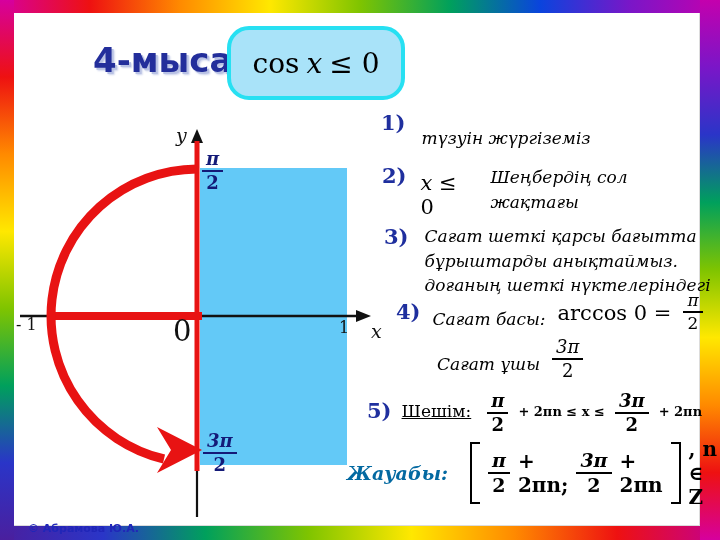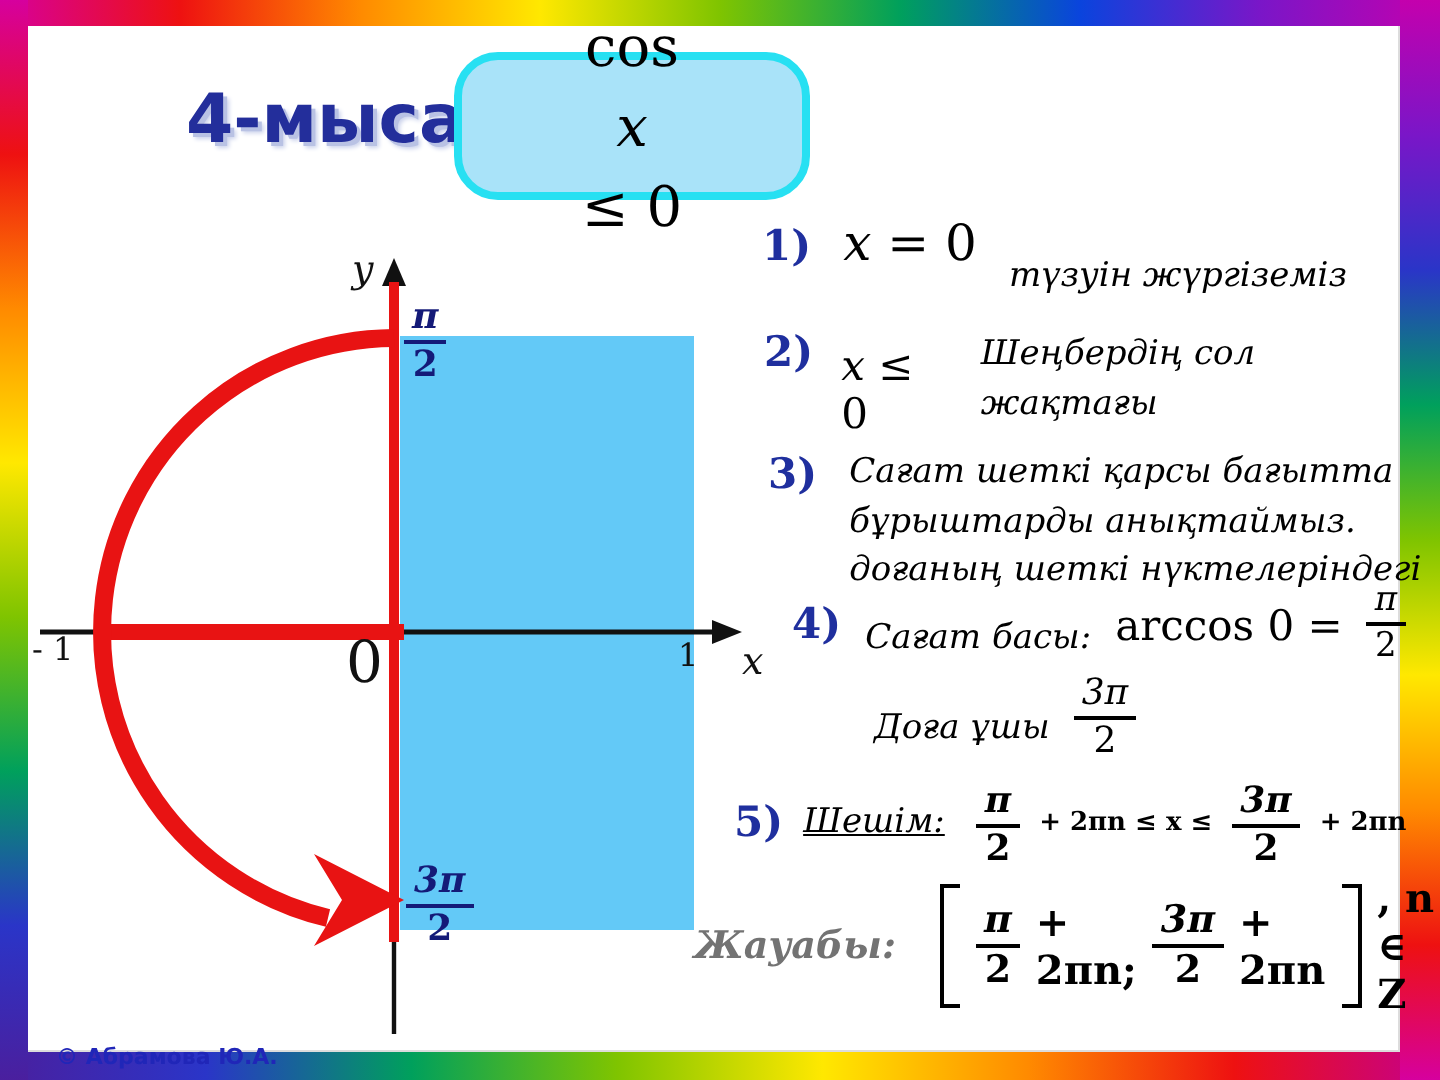--- a/index.html
+++ b/index.html
@@ -16,21 +16,21 @@
   .frame-right{left:700px;top:0;width:20px;height:540px;
     background:linear-gradient(to bottom,#c400ad,#7a16c8,#2a35c8,#00a05c,#7fc400,#ffe800,#ff8a00,#ee1111,#d6009e);}
   .surface{position:absolute;left:14px;top:13px;width:686px;height:513px;background:#ffffff;z-index:1;
     box-shadow:inset -1px -1px 0 #dcdcdc;}
   .attribution{position:absolute;left:28px;top:522px;z-index:4;font:bold 11px "DejaVu Sans",sans-serif;color:#2026b8;}
 
   .page-title{position:absolute;left:93px;top:40px;z-index:3;font:bold 34px "DejaVu Sans",sans-serif;color:#232e9b;
     text-shadow:2px 2px 0 #b9c2e4,3px 3px 2px #ccd3ec;}
   .formula-box{position:absolute;left:227px;top:26px;width:170px;height:66px;z-index:3;
     background:#a9e3f9;border:4px solid #27e0f2;border-radius:22px;
-    display:flex;align-items:center;justify-content:center;gap:7px;font-size:28px;color:#000;flex-direction:column;}
+    display:flex;align-items:center;justify-content:center;gap:7px;font-size:28px;color:#000;}
   .formula-box .var{font-style:italic;}
 
   svg.overlay{position:absolute;left:0;top:0;z-index:2;}
   .glabel{position:absolute;z-index:3;color:#111;}
   .g-y{left:176px;top:124px;font-style:italic;font-size:19px;}
   .g-x{left:371px;top:320px;font-style:italic;font-size:19px;}
   .g-zero{left:173px;top:314px;font-size:29px;}
   .g-one{left:339px;top:318px;font-size:16px;}
   .g-minusone{left:16px;top:315px;font-size:16px;}
 
@@ -57,25 +57,25 @@
   .row3 .itxt span{display:block;}
   .row4{left:396px;top:299px;gap:12px;}
   .row4 .itxt{margin-top:8px;}
   .row4 .math{font-size:21px;margin-top:2px;}
   .row4 .frac{font-size:17px;margin-top:-7px;color:#000;}
   .row4b{left:437px;top:338px;gap:12px;}
   .row4b .itxt{margin-top:14px;}
   .row4b .frac{font-size:18px;color:#000;}
   .row5{left:367px;top:392px;gap:10px;}
   .row5 .num{margin-top:6px;}
-  .row5 .lbl{font-style:italic;font-size:17px;text-decoration:underline;margin-top:9px;margin-right:6px;}
+  .row5 .lbl{font-size:17px;text-decoration:underline;margin-top:9px;margin-right:6px;}
   .row5 .m{font-weight:bold;font-size:13px;margin-top:12px;}
   .row5 .frac{font-weight:bold;font-size:18px;}
   .answer{left:347px;top:437px;gap:8px;align-items:center;}
-  .answer .lbl{font-weight:bold;font-style:italic;font-size:19px;color:#737373;margin-right:14px;}
+  .answer .lbl{font-weight:bold;font-style:italic;font-size:19px;color:#0369a1;margin-right:14px;}
   .answer .m{font-weight:bold;font-size:20px;}
   .answer .frac{font-weight:bold;font-size:19px;}
   .brk{width:8px;height:58px;flex:none;}
   .brk-l{border-left:2.5px solid #000;border-top:2.5px solid #000;border-bottom:2.5px solid #000;}
   .brk-r{border-right:2.5px solid #000;border-top:2.5px solid #000;border-bottom:2.5px solid #000;}
 </style>
 </head>
 <body>
 
 <div class="stage">
@@ -115,21 +115,20 @@
     <span class="fnum">π</span>
     <span class="fden">2</span>
   </span>
   <span class="frac gfrac gfrac-bottom">
     <span class="fnum">3π</span>
     <span class="fden">2</span>
   </span>
 
   <div class="row row1">
     <span class="num">1)</span>
-    <span class="math"><span class="var">x</span> <span>= 0</span></span>
     <span class="itxt">түзуін жүргіземіз</span>
   </div>
 
   <div class="row row2">
     <span class="num">2)</span>
     <span class="math"><span class="var">x</span> <span>≤ 0</span></span>
     <span class="itxt">
       <span>Шеңбердің сол жақтағы</span>
     </span>
   </div>
@@ -147,21 +146,21 @@
     <span class="num">4)</span>
     <span class="itxt">Сағат басы:</span>
     <span class="math">arccos 0 =</span>
     <span class="frac">
       <span class="fnum">π</span>
       <span class="fden">2</span>
     </span>
   </div>
 
   <div class="row row4b">
-    <span class="itxt">Доға ұшы</span>
+    <span class="itxt">Сағат ұшы</span>
     <span class="frac">
       <span class="fnum">3π</span>
       <span class="fden">2</span>
     </span>
   </div>
 
   <div class="row row5">
     <span class="num">5)</span>
     <span class="lbl">Шешім:</span>
     <span class="frac">

